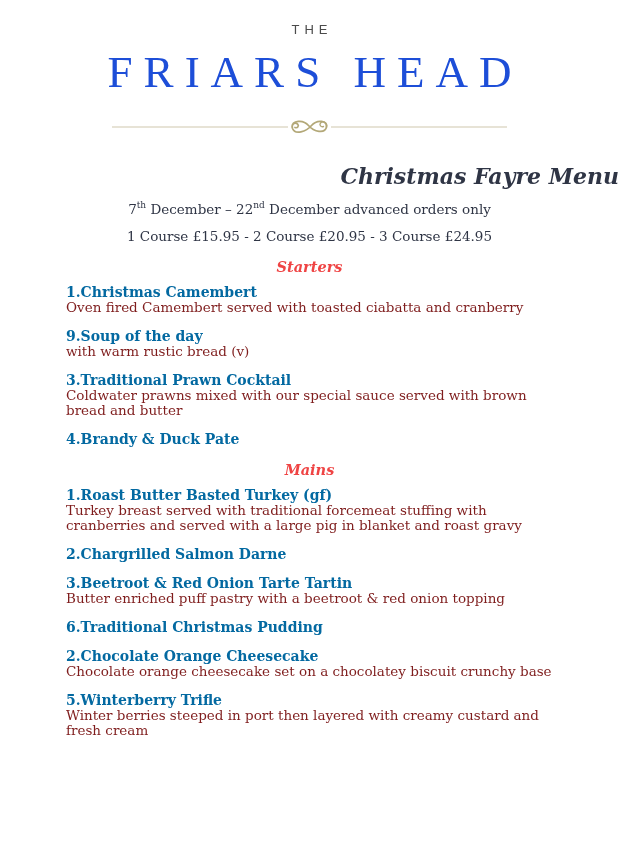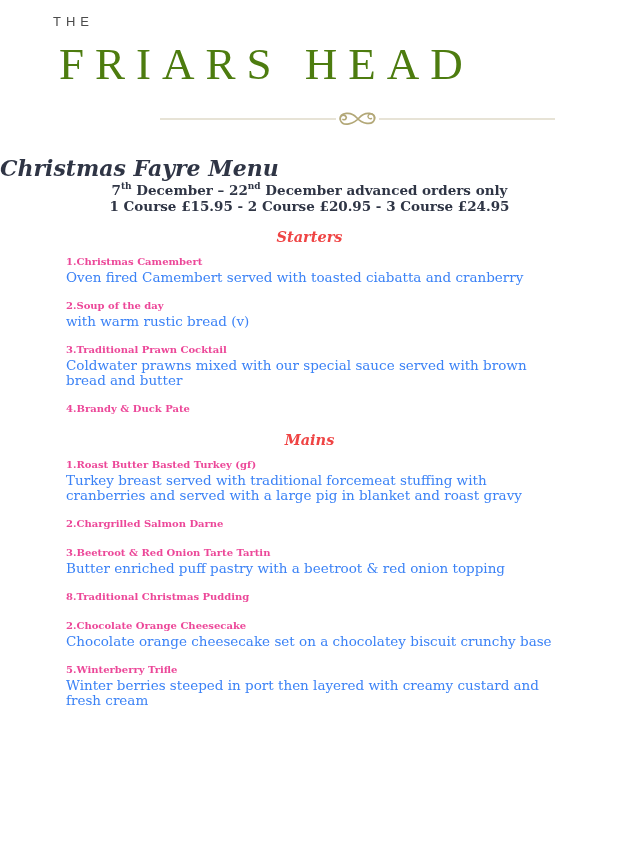--- a/index.html
+++ b/index.html
@@ -8,77 +8,78 @@
     width: 619px;
     height: 845px;
     margin: 0 auto;
     background: #ffffff;
     font-family: "DejaVu Serif", serif;
     color: #333a4a;
     overflow: hidden;
     position: relative;
   }
   
-  .header { padding-top: 14px; margin-left: 48px; }
+  .header { text-align: center; padding-top: 22px; }
   .pre-title {
     font-family: "Liberation Sans", sans-serif;
     font-size: 13px;
     letter-spacing: 5px;
     padding-left: 5px; 
     color: #4b4b4b;
   }
   .brand {
     font-family: "Liberation Serif", serif;
     font-weight: 400;
     font-size: 45px;
     letter-spacing: 11px;
     padding-left: 11px;
-    color: #4d7c0f;
+    color: #1d4ed8;
     margin-top: 9px;
     white-space: nowrap;
   }
   .divider { margin-top: 16px; line-height: 0; }
   
   .menu-title {
-    text-align: left;
+    text-align: right;
     font-size: 22px;
     font-style: italic;
     font-weight: bold;
     color: #2f3545;
     margin-top: 23px;
   }
   .date-line, .price-line {
     text-align: center;
     font-size: 13.5px;
-    font-weight: bold;
+    font-weight: normal;
     color: #2f3545;
+    margin-top: 11px;
   }
   .date-line sup { font-size: 9px; }
   .section-heading {
     text-align: center;
     font-size: 14.5px;
     font-style: italic;
     font-weight: bold;
     color: #ef4444;
     margin-top: 14px;
     margin-bottom: 9px;
   }
   .section-mains .section-heading { }
   .section-desserts .section-heading { margin-top: 31px; }
   .items { padding: 0 60px 0 66px; }
   .menu-item { margin-bottom: 13px; max-width: 506px; }
   .item-name {
-    font-size: 10px;
+    font-size: 14px;
     font-weight: bold;
-    color: #ec4899;
+    color: #0369a1;
     line-height: 16px;
   }
   .item-desc {
     font-size: 13.5px;
-    color: #3b82f6;
+    color: #7f1d1d;
     line-height: 15px;
   }
 </style>
 </head>
 <body>
 
 <div class="page">
 
   <div class="header">
     <div class="pre-title">THE</div>
@@ -101,21 +102,21 @@
     <p class="price-line">1 Course £15.95 - 2 Course £20.95 - 3 Course £24.95</p>
 
     <section class="section-starters">
       <h2 class="section-heading">Starters</h2>
       <div class="items">
         <div class="menu-item">
           <div class="item-name">1.Christmas Camembert</div>
           <div class="item-desc">Oven fired Camembert served with toasted ciabatta and cranberry</div>
         </div>
         <div class="menu-item">
-          <div class="item-name">2.Soup of the day</div>
+          <div class="item-name">9.Soup of the day</div>
           <div class="item-desc">with warm rustic bread (v)</div>
         </div>
         <div class="menu-item">
           <div class="item-name">3.Traditional Prawn Cocktail</div>
           <div class="item-desc">Coldwater prawns mixed with our special sauce served with brown bread and butter</div>
         </div>
         <div class="menu-item">
           <div class="item-name">4.Brandy &amp; Duck Pate</div>
         </div>
       </div>
@@ -134,21 +135,21 @@
         <div class="menu-item">
           <div class="item-name">3.Beetroot &amp; Red Onion Tarte Tartin</div>
           <div class="item-desc">Butter enriched puff pastry with a beetroot &amp; red onion topping</div>
         </div>
       </div>
     </section>
 
     <section class="section-desserts">
       <div class="items">
         <div class="menu-item">
-          <div class="item-name">8.Traditional Christmas Pudding</div>
+          <div class="item-name">6.Traditional Christmas Pudding</div>
         </div>
         <div class="menu-item">
           <div class="item-name">2.Chocolate Orange Cheesecake</div>
           <div class="item-desc">Chocolate orange cheesecake set on a chocolatey biscuit crunchy base</div>
         </div>
         <div class="menu-item">
           <div class="item-name">5.Winterberry Trifle</div>
           <div class="item-desc">Winter berries steeped in port then layered with creamy custard and fresh cream</div>
         </div>
       </div>

